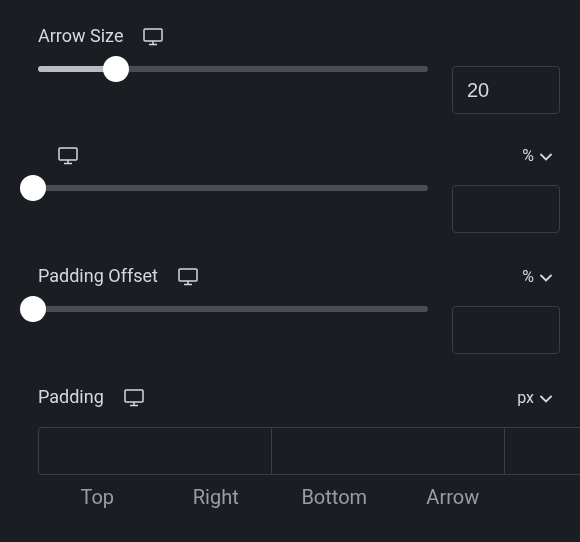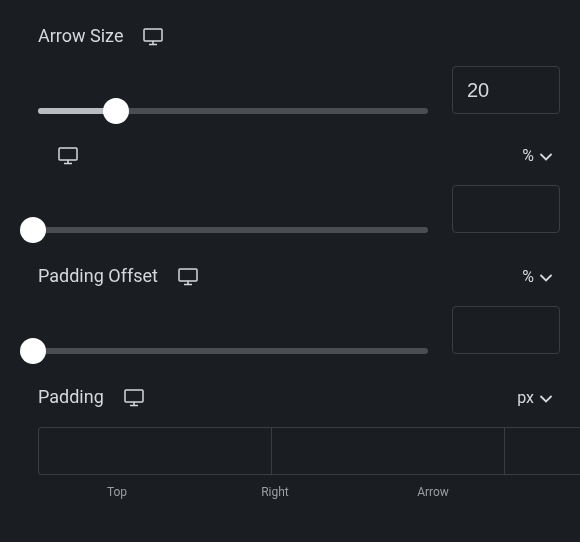--- a/index.html
+++ b/index.html
@@ -35,21 +35,21 @@
       display: flex;
       align-items: center;
       gap: 6px;
       font-size: 16px;
       color: #d5d8dd;
       cursor: pointer;
       padding-right: 8px;
     }
     .slider-row {
       display: flex;
-      align-items: flex-end;
+      align-items: flex-start;
       gap: 24px;
       padding-left: 18px;
     }
     .slider-track {
       position: relative;
       flex: 1;
       height: 6px;
       background: #4a4d52;
       border-radius: 3px;
       cursor: pointer;
@@ -106,21 +106,21 @@
       border-radius: 4px 0 0 4px;
     }
     .padding-labels {
       display: flex;
       padding-left: 18px;
       margin-top: 10px;
     }
     .padding-label {
       flex: 1;
       text-align: center;
-      font-size: 12px;
+      font-size: 20px;
       color: #9a9da2;
     }
     .padding-label-spacer {
       width: 48px;
     }
   </style>
 </head>
 <body>
 
 <div class="control-group">
@@ -219,16 +219,17 @@
   </div>
   <div class="padding-row">
     <input class="padding-input" type="text" value="" style="">
     <input class="padding-input" type="text" value="" style="">
     <input class="padding-input" type="text" value="" style="">
 
   </div>
   <div class="padding-labels">
     <span class="padding-label">Top</span>
     <span class="padding-label">Right</span>
+    <span class="padding-label">Bottom</span>
     <span class="padding-label">Arrow</span>
     <span class="padding-label-spacer"></span>
   </div>
 </div>
 
 </body></html>

